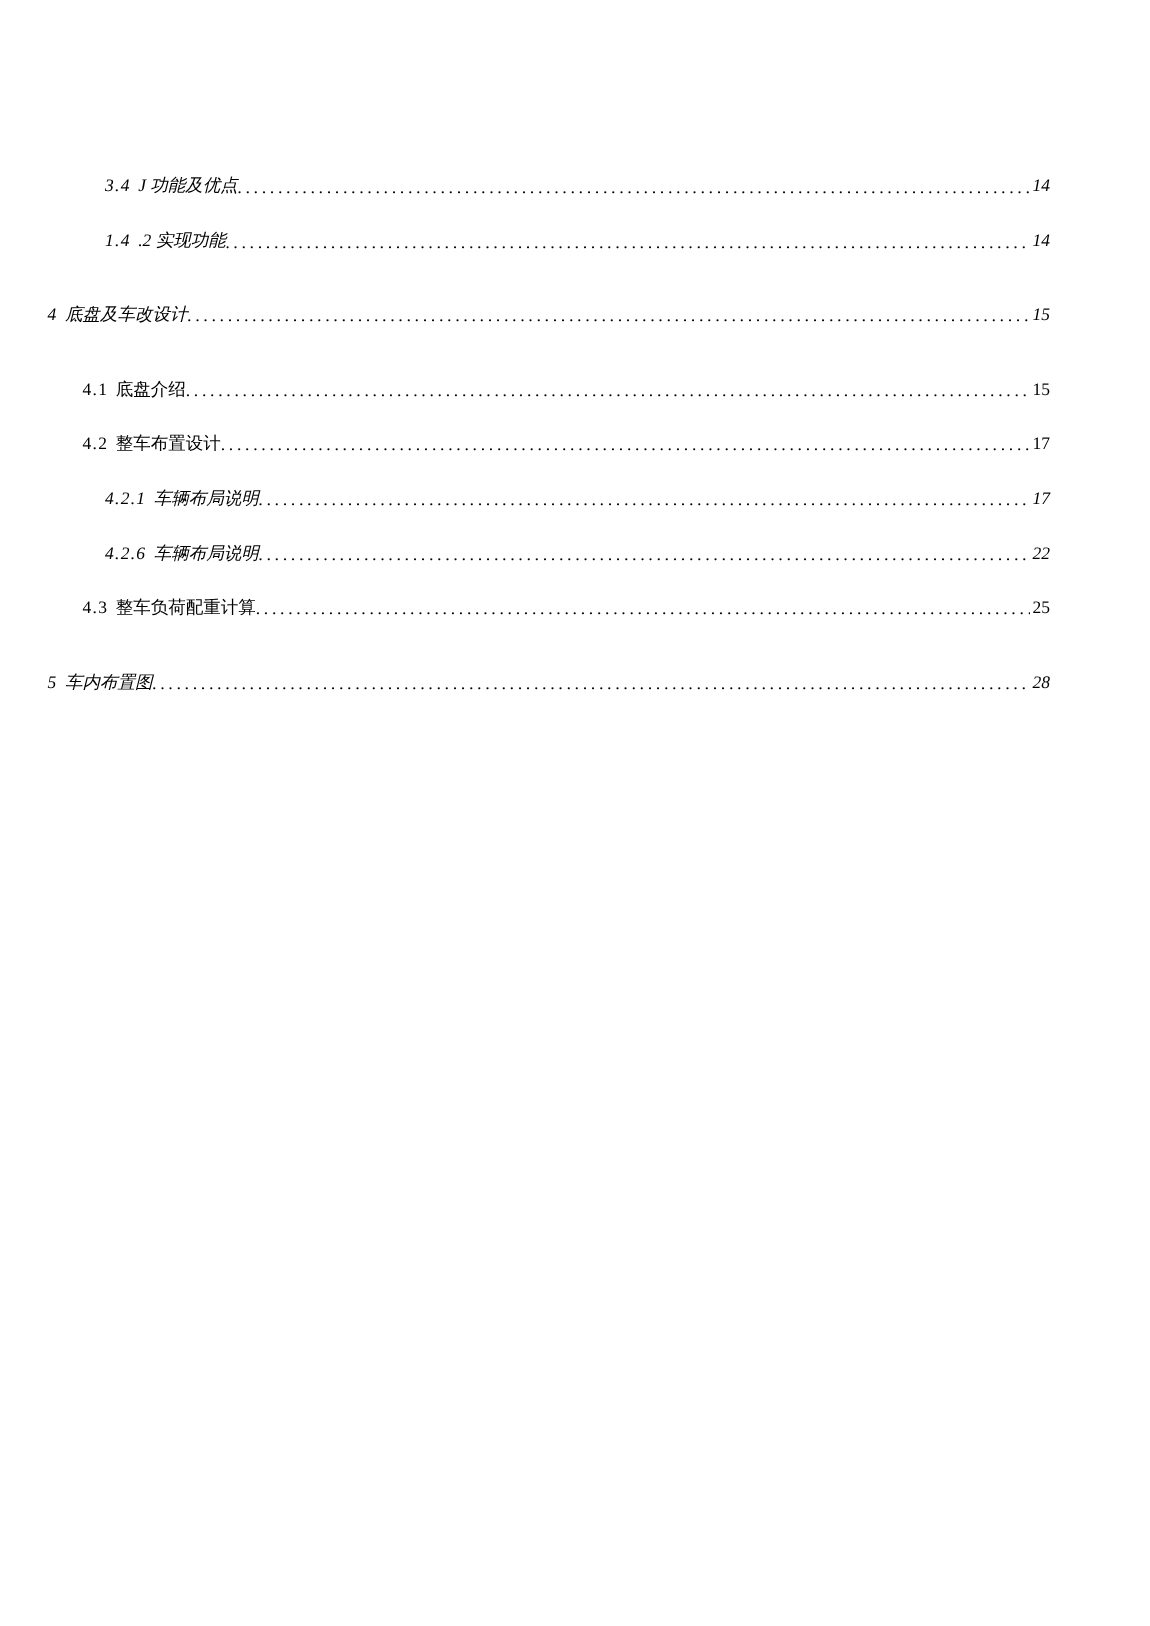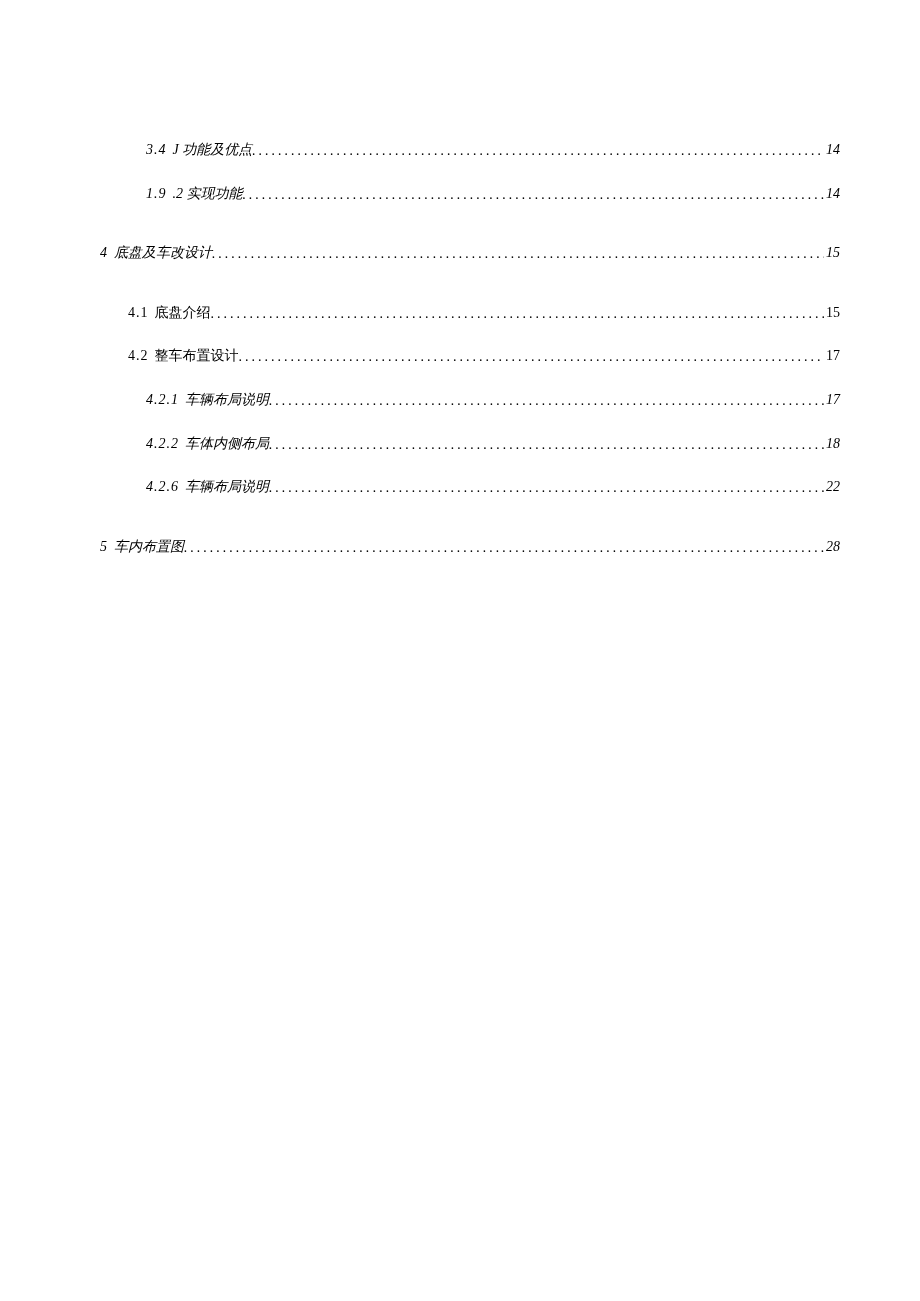--- a/index.html
+++ b/index.html
@@ -5,21 +5,21 @@
   html, body {
     margin: 0;
     padding: 0;
     width: 920px;
     background: #ffffff;
     font-family: "SimSun", "宋体", serif;
   }
   .page {
     width: 920px;
     min-height: 1301px;
-    padding: 140px 80px 0 100px;
+    padding: 140px 80px 0 38px;
     box-sizing: border-box;
     background: #ffffff;
   }
   .toc-row {
     display: flex;
     align-items: baseline;
     font-size: 14px;
     color: #000000;
     margin-bottom: 24px;
     line-height: 1.4;
@@ -57,21 +57,21 @@
 <body>
 
 <div class="page">
   <div id="toc-container">
       <div class="toc-row lvl-3 italic">
         <span class="label"><span class="num">3.4</span><span>J 功能及优点</span></span>
         <span class="dots"></span>
         <span class="pg">14</span>
       </div>
       <div class="toc-row lvl-3 italic">
-        <span class="label"><span class="num">1.9</span><span>.2 实现功能</span></span>
+        <span class="label"><span class="num">1.4</span><span>.2 实现功能</span></span>
         <span class="dots"></span>
         <span class="pg">14</span>
       </div>
       <div class="toc-row lvl-1 toc-gap-before">
         <span class="label"><span class="num">4</span><span>底盘及车改设计</span></span>
         <span class="dots"></span>
         <span class="pg">15</span>
       </div>
       <div class="toc-row lvl-2 toc-gap-before">
         <span class="label"><span class="num">4.1</span><span>底盘介绍</span></span>
@@ -82,28 +82,28 @@
         <span class="label"><span class="num">4.2</span><span>整车布置设计</span></span>
         <span class="dots"></span>
         <span class="pg">17</span>
       </div>
       <div class="toc-row lvl-3 italic">
         <span class="label"><span class="num">4.2.1</span><span>车辆布局说明</span></span>
         <span class="dots"></span>
         <span class="pg">17</span>
       </div>
       <div class="toc-row lvl-3 italic">
-        <span class="label"><span class="num">4.2.2</span><span>车体内侧布局</span></span>
-        <span class="dots"></span>
-        <span class="pg">18</span>
-      </div>
-      <div class="toc-row lvl-3 italic">
         <span class="label"><span class="num">4.2.6</span><span>车辆布局说明</span></span>
         <span class="dots"></span>
         <span class="pg">22</span>
+      </div>
+      <div class="toc-row lvl-2">
+        <span class="label"><span class="num">4.3</span><span>整车负荷配重计算</span></span>
+        <span class="dots"></span>
+        <span class="pg">25</span>
       </div>
       <div class="toc-row lvl-1 toc-gap-before">
         <span class="label"><span class="num">5</span><span>车内布置图</span></span>
         <span class="dots"></span>
         <span class="pg">28</span>
       </div>
     </div>
 </div>
 
 </body></html>

